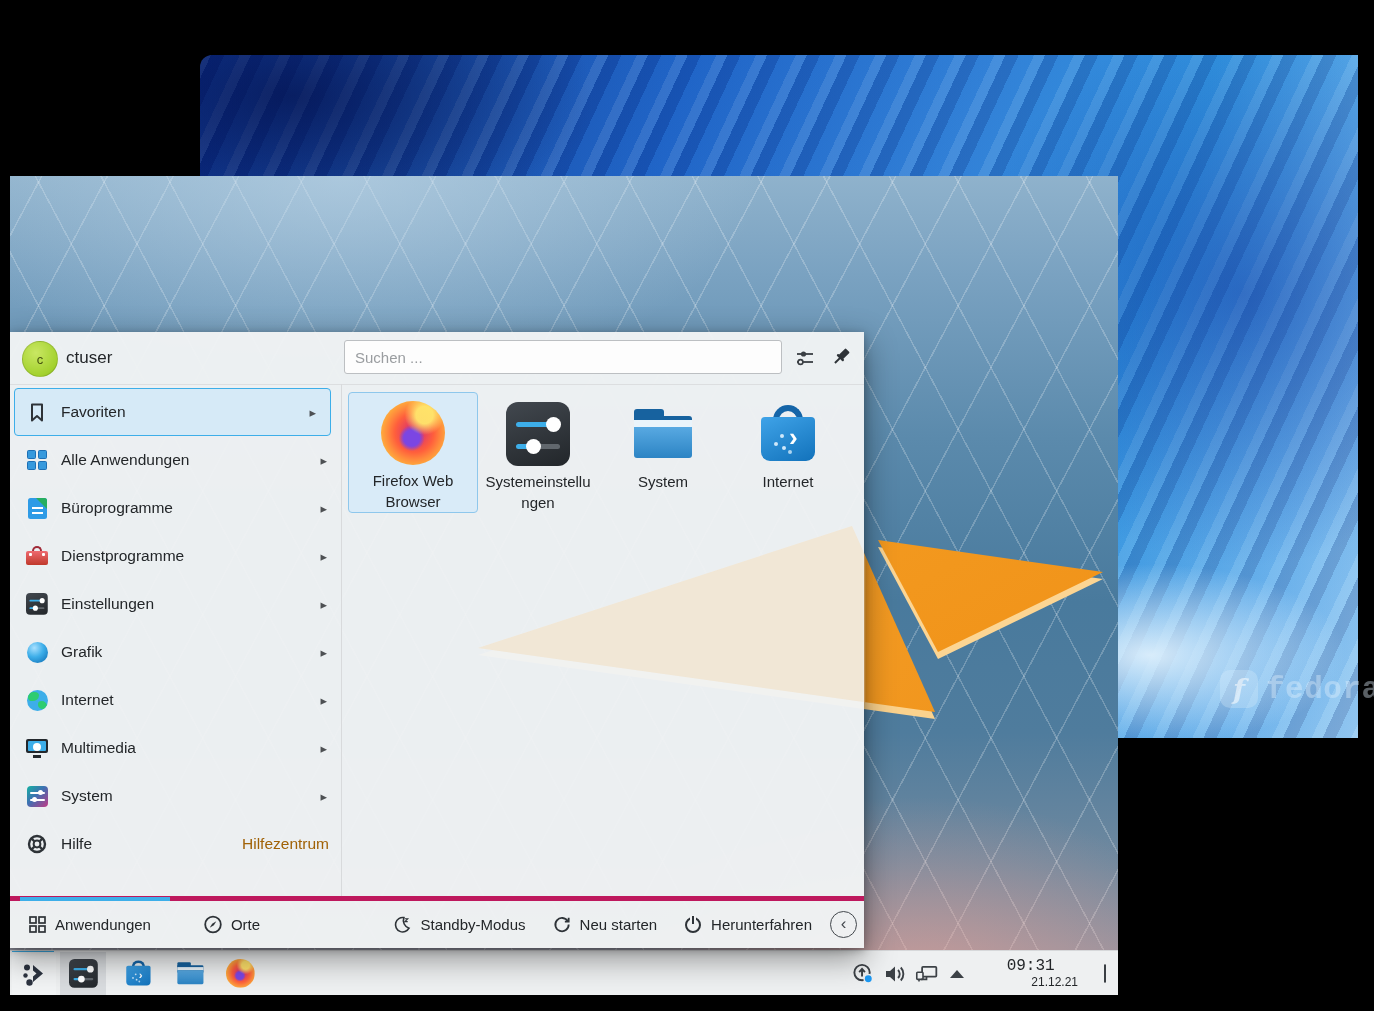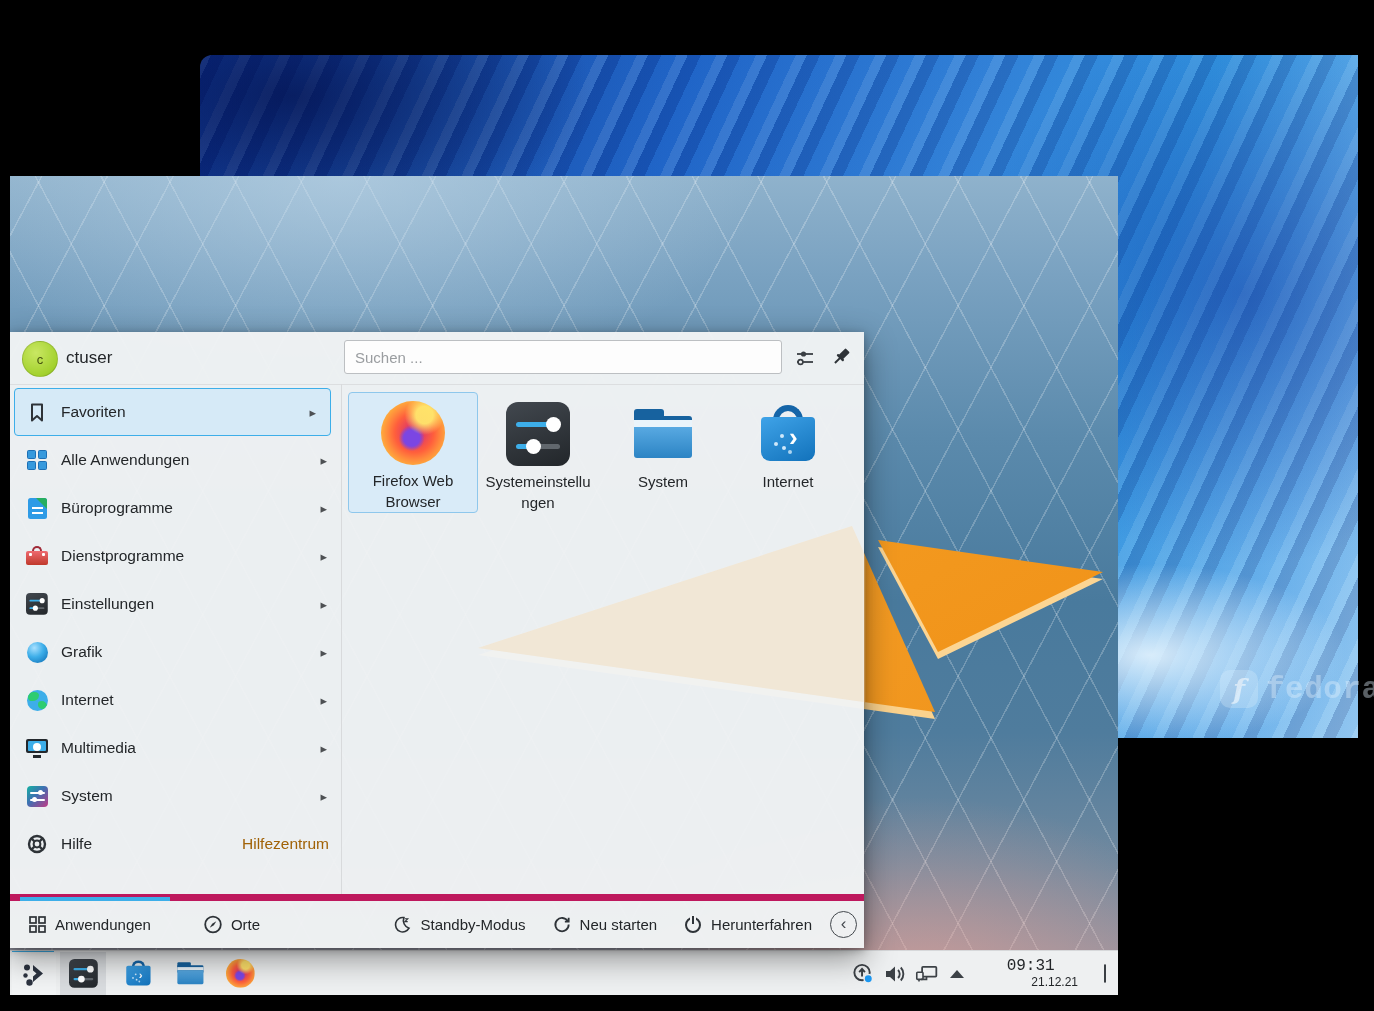--- a/index.html
+++ b/index.html
@@ -67,21 +67,21 @@
   .sb-sec{position:absolute;right:12px;color:#a16207;font-size:15.5px;}
   .sb-item.sel{background:#d6eaf7;border:1px solid #3daee9;border-radius:4px;margin:0 10px 0 4px;
                padding-left:11px;height:46px;}
   
   .grid{position:absolute;left:332px;top:56px;right:0;}
   .app-cell{position:absolute;width:124px;text-align:center;cursor:default;}
   .app-cell .aic{margin:8px auto 6px;width:64px;height:64px;position:relative;}
   .app-label{font-size:15px;line-height:1.38;color:#232629;overflow-wrap:break-word;padding:0 8px;}
   .app-cell.sel{background:#d9ebf8;border:1px solid #8ec7ec;border-radius:4px;width:128px;height:119px;}
   
-  .ko-footer{position:absolute;left:0;bottom:0;width:100%;height:47px;border-top:7px solid #be185d;
+  .ko-footer{position:absolute;left:0;bottom:0;width:100%;height:47px;border-top:5px solid #be185d;
              display:flex;align-items:center;font-size:15px;}
   .tab-underline{position:absolute;left:10px;top:-4px;width:150px;height:4px;background:#3daee9;}
   .ft-item{display:flex;align-items:center;gap:8px;white-space:nowrap;}
   .ft-ic{width:20px;height:20px;display:flex;align-items:center;justify-content:center;}
   .chev-circle{width:27px;height:27px;border:1.4px solid #43484d;border-radius:50%;display:flex;
                align-items:center;justify-content:center;font-size:17px;color:#43484d;padding-bottom:2px;box-sizing:border-box;}
   
   .panel{position:absolute;left:0;top:774px;width:1108px;height:45px;background:#eef0f1;border-top:1px solid #d6d8da;
          box-sizing:border-box;z-index:5;}
   .task-ind{position:absolute;left:2px;top:0;width:42px;height:3px;background:#3daee9;}

